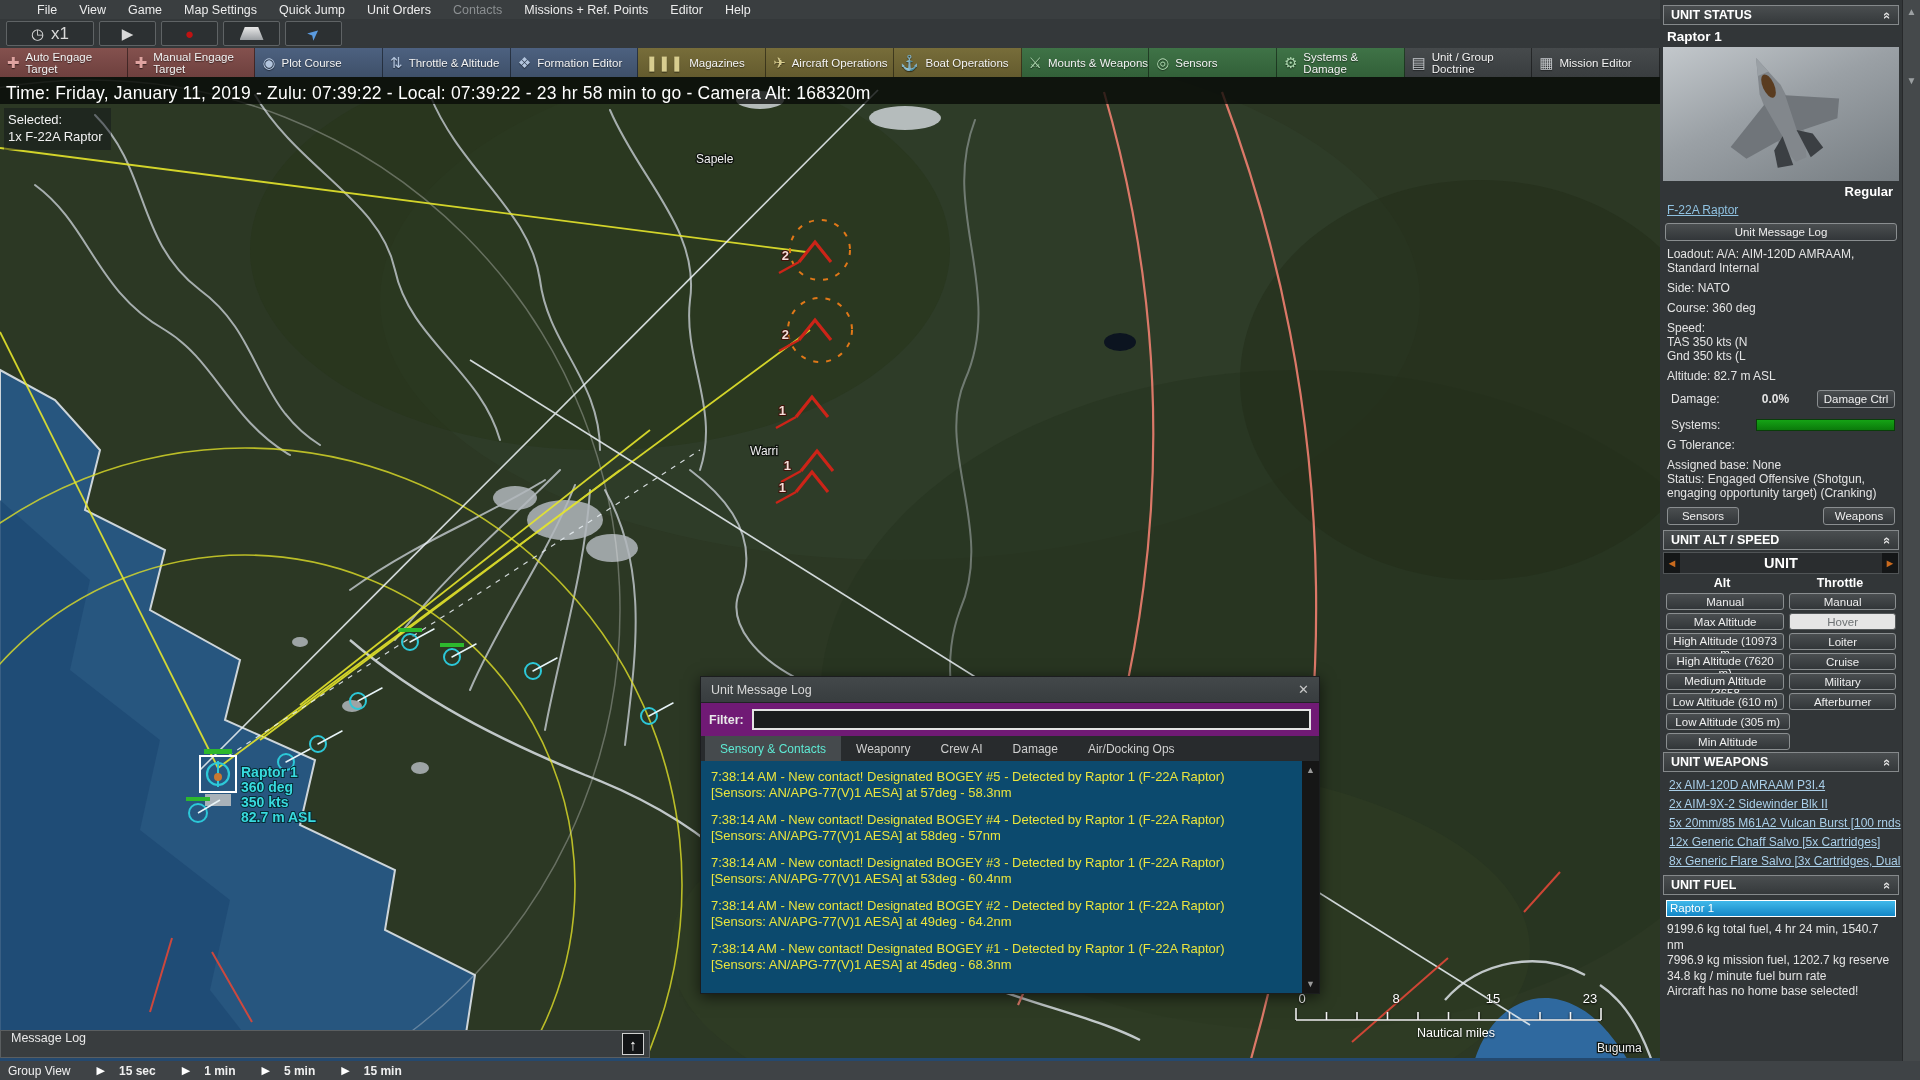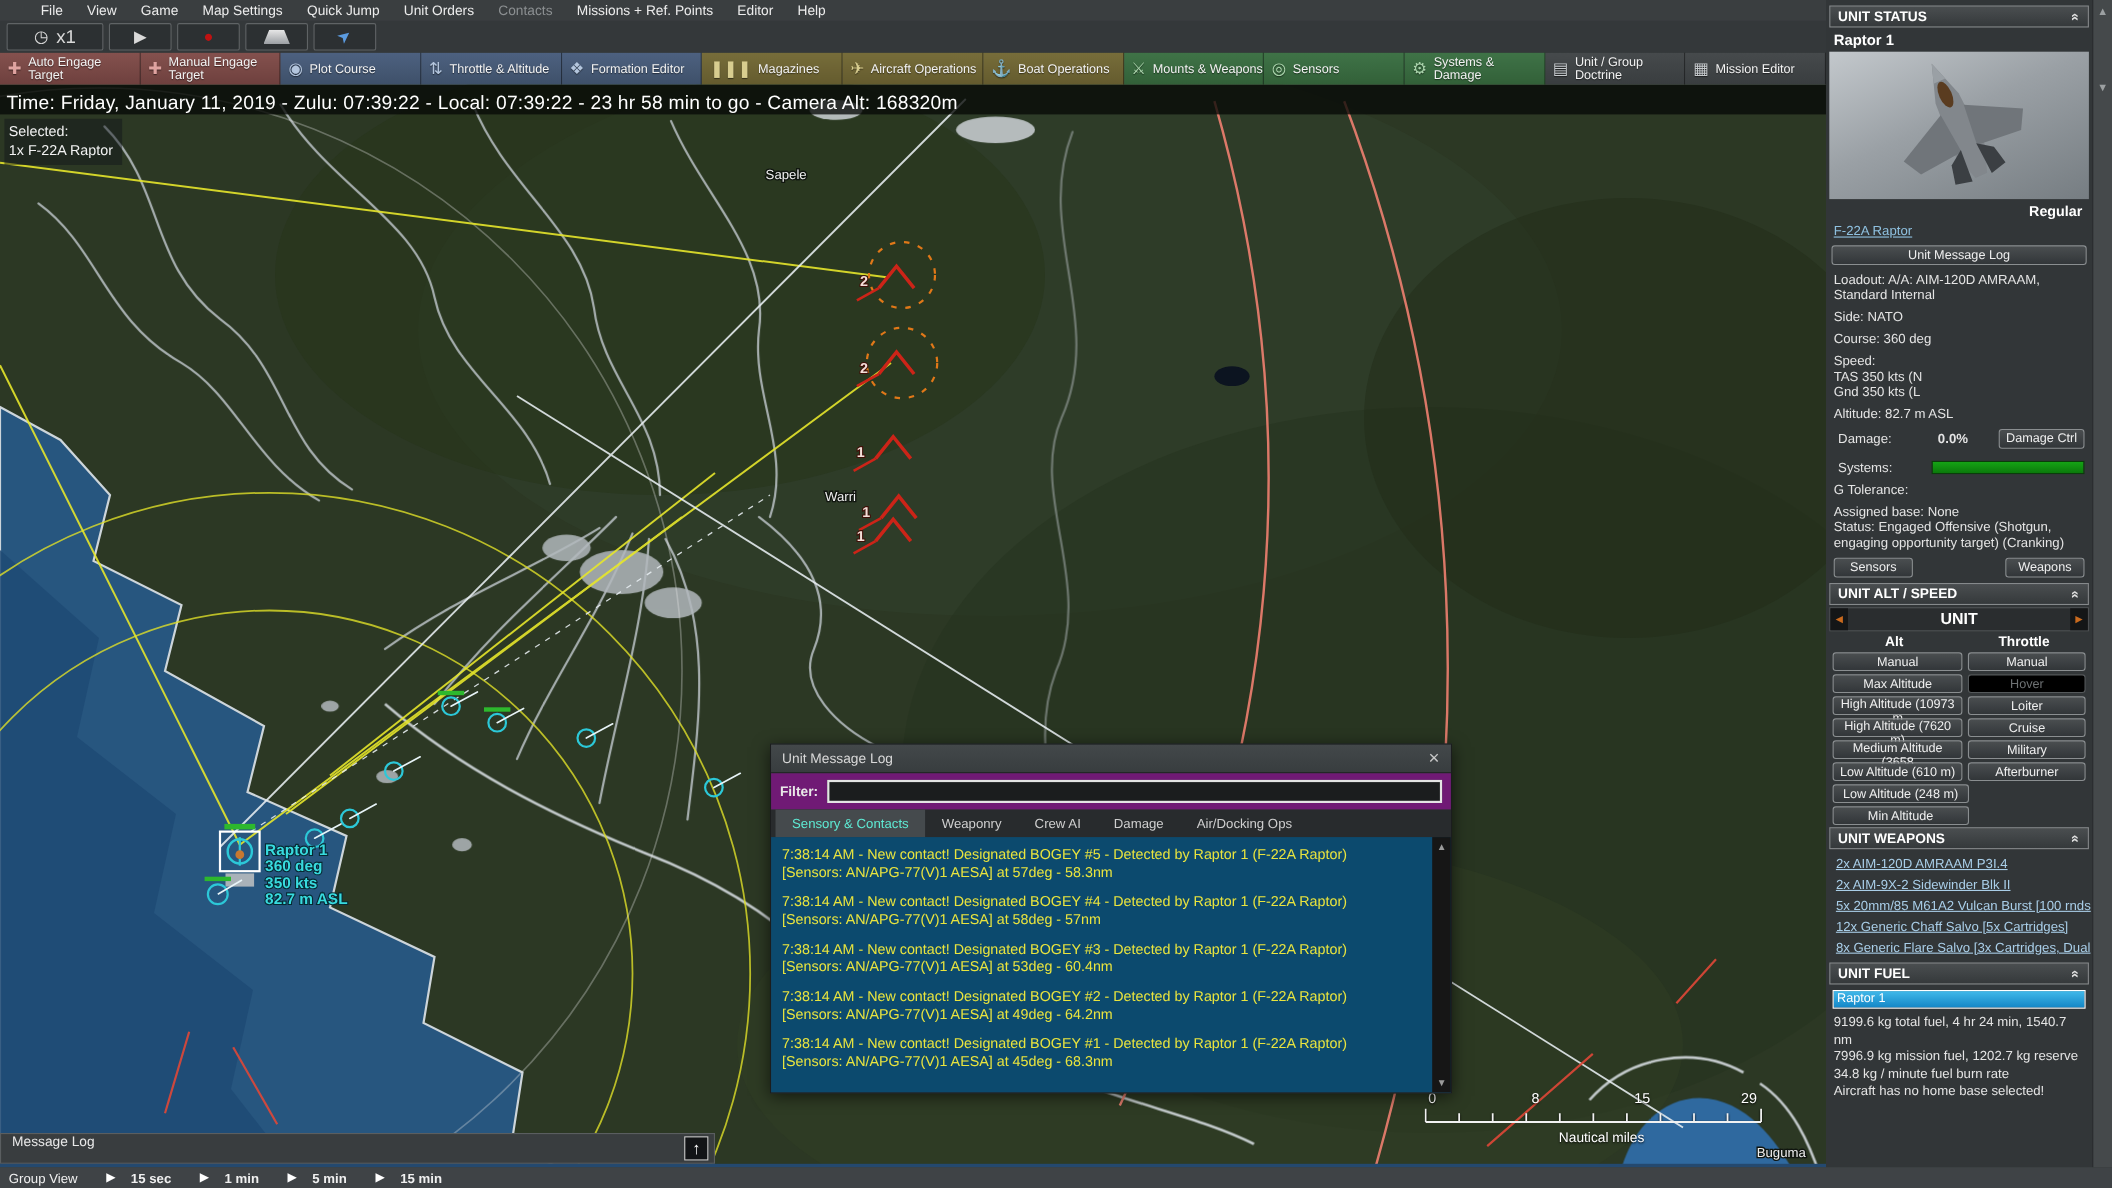--- a/index.html
+++ b/index.html
@@ -86,21 +86,21 @@
   .sb-scroll .up { margin-top:6px; } .sb-scroll .down { margin-top:58px; }
   .sb-header { height:20px; background:linear-gradient(#4a4e50,#35393b); border:1px solid #85898b;
                display:flex; align-items:center; color:#fff; font-weight:bold; font-size:12.5px; padding:0 7px; margin-top:2px; }
   .sb-header .chev { margin-left:auto; transform:rotate(90deg); font-size:13px; color:#e0e0e0; }
   .sb-unitname { font-weight:bold; font-size:13.5px; color:#fff; padding:4px 4px 3px; }
   .sb-photo { height:134px; background:linear-gradient(155deg,#c3c8cc,#9aa0a5 45%,#767d82); position:relative; overflow:hidden; }
   .sb-regular { text-align:right; font-weight:bold; font-size:13px; color:#fff; padding:3px 6px 1px; }
   .sb-link { color:#8fc1e0; text-decoration:underline; font-size:12px; padding:3px 4px; display:block; }
   .sbtn { background:linear-gradient(#4a4e50,#323639); border:1px solid #8a8e90; border-radius:3px;
           color:#efefef; font-size:11.5px; text-align:center; padding:1px 4px; display:block; }
-  .sbtn.disabled { color:#6e7274; border-color:#55595b; background:#000000; }
+  .sbtn.disabled { color:#6e7274; border-color:#55595b; background:#e5e5e5; }
   .sb-msgbtn { width:98%; margin:3px auto 2px; height:18px; }
   .sb-line { font-size:12px; line-height:14px; padding:0 4px; }
   .mt6{margin-top:6px;}
   .sb-dmgrow { display:flex; align-items:center; padding:0 4px; margin-top:7px; }
   .sb-dmgrow .val { font-weight:bold; margin-left:38px; font-size:12px; }
   .sb-dmgrow .sbtn { margin-left:auto; width:78px; height:18px; }
   .sb-sysrow { display:flex; align-items:center; padding:0 4px; margin-top:10px; }
   .sb-sysbar { margin-left:32px; width:158px; height:12px; background:linear-gradient(#15a315,#0b7a0b); border:1px solid #0a3d0a; }
   .sb-2btn { display:flex; justify-content:space-between; padding:0 4px; margin:7px 0 5px; }
   .sb-2btn .sbtn { width:72px; height:18px; }
@@ -365,21 +365,21 @@
     <div class="selectedbox">
       <div>Selected:</div>
       <div>1x F-22A Raptor</div>
     </div>
 
     <div class="scalebar">
       <div class="scalenums">
         <span style="left:-4px">0</span>
         <span style="left:90px">8</span>
         <span style="left:187px">15</span>
-        <span style="left:284px">29</span>
+        <span style="left:284px">23</span>
       </div>
       <svg width="322" height="15">
         <path d="M1,14 H306 M1,2 V14 M31.5,6 V14 M62,6 V14 M92.5,6 V14 M123,6 V14 M153.5,6 V14 M184,6 V14 M214.5,6 V14 M245,6 V14 M275.5,6 V14 M306,2 V14" stroke="#f2f2f2" stroke-width="1.6" fill="none" style="filter:drop-shadow(0 1px 1px #000)"></path>
       </svg>
       <div class="scalecaption">Nautical miles</div>
     </div>
 
     <div class="dialog">
       <div class="dlg-title">
         <span>Unit Message Log</span>
@@ -531,21 +531,21 @@
       </div>
     <div class="sb-asrow">
         <button class="sbtn altb">Medium Altitude (3658</button>
         <button class="sbtn thrb">Military</button>
       </div>
     <div class="sb-asrow">
         <button class="sbtn altb">Low Altitude (610 m)</button>
         <button class="sbtn thrb">Afterburner</button>
       </div>
     <div class="sb-asrow">
-        <button class="sbtn altb">Low Altitude (248 m)</button>
+        <button class="sbtn altb">Low Altitude (305 m)</button>
         <span class="spacer"></span>
       </div>
     <div class="sb-asrow">
         <button class="sbtn altb">Min Altitude</button>
         <span class="spacer"></span>
       </div>
 
     <div class="sb-header">
       <span>UNIT WEAPONS</span>
       <span class="chev">«</span>

